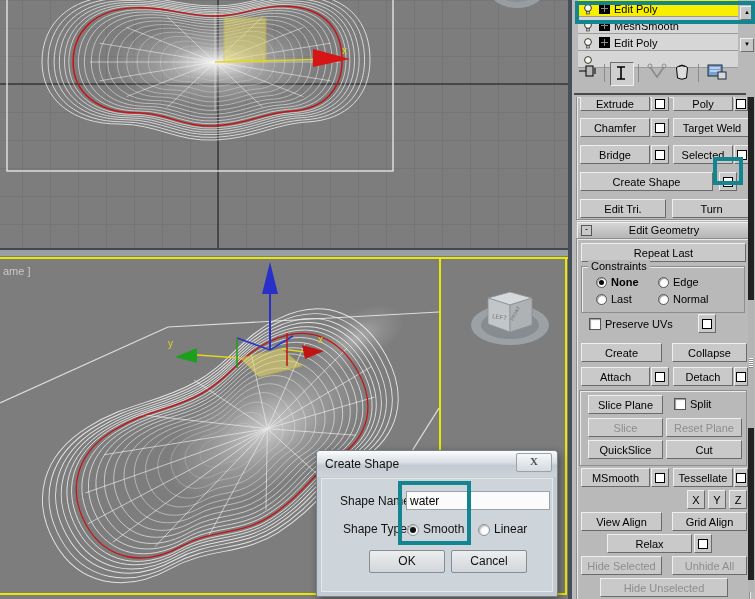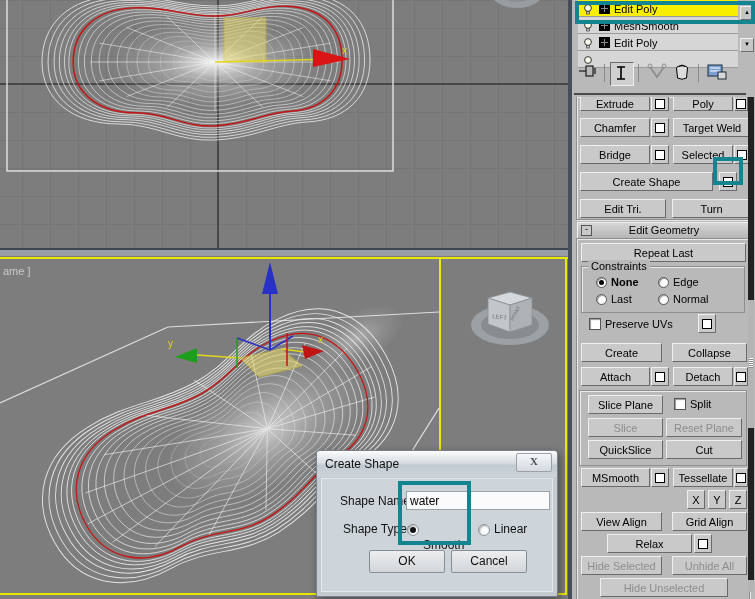--- a/index.html
+++ b/index.html
@@ -453,21 +453,21 @@
   <div id="dlg">
     <div id="dlg-title">
       <span class="t">Create Shape</span>
       <div id="dlg-close">X</div>
     </div>
     <div id="dlg-client">
       <span class="flabel" style="left:18px;top:15px;">Shape Name:</span>
       <input id="shape-name-input" value="water" style="">
       <span class="flabel" style="left:21px;top:43px;">Shape Type:</span>
       <span class="dradio on" style="left:85px;top:45px;"></span>
-      <span class="flabel" style="left:101px;top:59px;">Smooth</span>
+      <span class="flabel" style="left:101px;top:43px;">Smooth</span>
       <span class="dradio" style="left:156px;top:45px;"></span>
       <span class="flabel" style="left:172px;top:43px;">Linear</span>
       <div class="dbtn" style="left:47px;">OK</div>
       <div class="dbtn" style="left:129px;">Cancel</div>
     </div>
   </div>
 
   <div class="teal" style="left:575px;top:1px;width:172px;height:15px;"></div>
   <div class="teal" style="left:713px;top:157px;width:22px;height:20px;"></div>
   <div class="teal" style="left:398px;top:481px;width:65px;height:56px;"></div>

